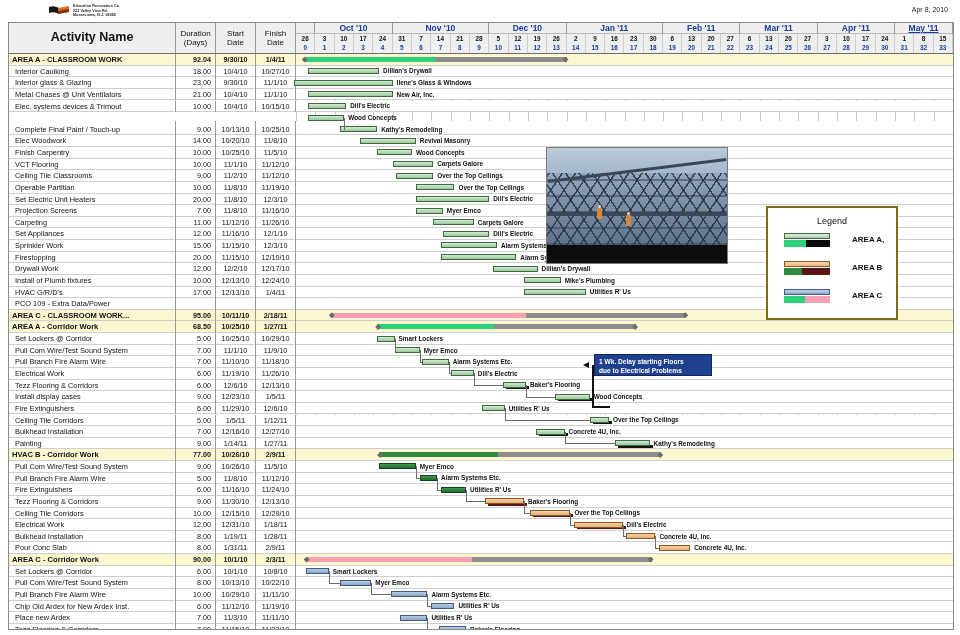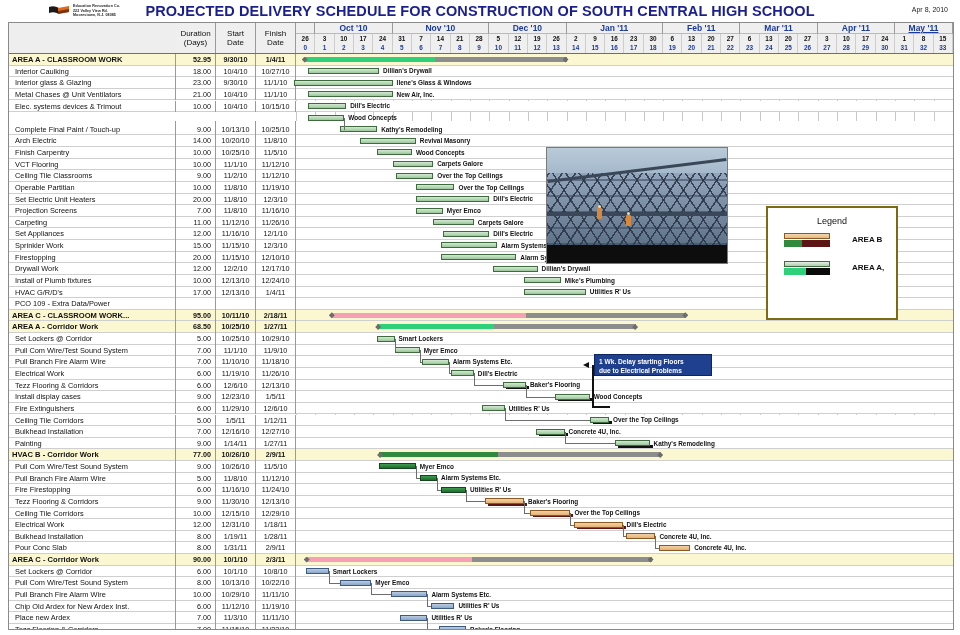--- a/index.html
+++ b/index.html
@@ -141,27 +141,27 @@
         <path d="M10 4 L21 2 L21 8 L10 10 Z" fill="#e06a20"></path>
         <path d="M10 7 L21 5 L21 8 L10 10 Z" fill="#7a3510"></path>
       </svg>
     </div>
     <div id="logo-lines">
       <div>Education Renovation Co.</div>
       <div>222 Valley View Rd.</div>
       <div>Moorestown, N.J.  08085</div>
     </div>
   </div>
-  <div id="doc-title">PROJECTED DELIVERY SCHEDULE FOR CONSTRUCTION OF SOUTH CENTRAL HIGH SCHOOL</div>
   <div id="doc-date">Apr 8, 2010</div>
 </div>
 
 <div id="frame">
 
   <div id="headrow">
+    <div class="hcell" id="h-activity">Activity Name</div>
     <div class="hcell" id="h-dur">
       <div><span>Duration</span><br><span>(Days)</span></div>
     </div>
     <div class="hcell" id="h-start">
       <div><span>Start</span><br><span>Date</span></div>
     </div>
     <div class="hcell" id="h-fin">
       <div><span>Finish</span><br><span>Date</span></div>
     </div>
     <div id="tlhead">
@@ -279,21 +279,21 @@
         <div class="vline" style="left: 560.382px;"></div>
         <div class="vline" style="left: 579.706px;"></div>
         <div class="vline" style="left: 599.029px;"></div>
         <div class="vline" style="left: 618.353px;"></div>
         <div class="vline" style="left: 637.676px;"></div>
         <div class="vline" style="left: 657px;"></div>
       </div>
     <div id="rowlayer">
         <div class="row summary" style="top: 0px;">
           <div class="cellname">AREA A - CLASSROOM WORK</div>
-          <div class="cdur">52.95</div>
+          <div class="cdur">92.04</div>
           <div class="cstart">9/30/10</div>
           <div class="cfin">1/4/11</div>
         </div>
         <div class="sumbar" style="left: 294.729px; width: 262.8px; top: 3px;">
           <div class="fill" style="width: 131.4px; background: rgb(47, 208, 122);"></div>
         </div>
         <div class="diamond" style="left: 292.729px; top: 2.5px;"></div>
         <div class="diamond" style="left: 553.529px; top: 2.5px;"></div>
         <div class="row normal" style="top: 11.63px;">
           <div class="cellname">Interior Caulking</div>
@@ -339,21 +339,21 @@
           <div class="cellname">Complete Final Paint / Touch-up</div>
           <div class="cdur">9.00</div>
           <div class="cstart">10/13/10</div>
           <div class="cfin">10/25/10</div>
         </div>
         <div class="bar a" style="left: 331.444px; width: 36.7147px; top: 72.18px;"></div>
         <div class="barlabel" style="left: 372.159px; top: 71.58px;">Kathy's Remodeling</div>
         <div class="link" style="left: 335.309px; top: 63.55px; width: 1px; height: 11.63px;"></div>
         <div class="link" style="left: 335.309px; top: 75.18px; width: 1px; height: 1px;"></div>
         <div class="row normal" style="top: 81.41px;">
-          <div class="cellname">Arch Electric</div>
+          <div class="cellname">Elec Woodwork</div>
           <div class="cdur">14.00</div>
           <div class="cstart">10/20/10</div>
           <div class="cfin">11/8/10</div>
         </div>
         <div class="bar a" style="left: 350.768px; width: 56.0382px; top: 83.81px;"></div>
         <div class="barlabel" style="left: 410.806px; top: 83.21px;">Revival Masonry</div>
         <div class="row normal" style="top: 93.04px;">
           <div class="cellname">Finish Carpentry</div>
           <div class="cdur">10.00</div>
           <div class="cstart">10/25/10</div>
@@ -607,21 +607,21 @@
           <div class="cellname">Pull Branch Fire Alarm Wire</div>
           <div class="cdur">5.00</div>
           <div class="cstart">11/8/10</div>
           <div class="cfin">11/12/10</div>
         </div>
         <div class="bar a" style="background: linear-gradient(rgb(63, 158, 79), rgb(31, 107, 47)); border-color: rgb(20, 69, 31); left: 410.671px; width: 17.3912px; top: 421.08px;"></div>
         <div class="barlabel" style="left: 432.062px; top: 420.48px;">Alarm Systems Etc.</div>
         <div class="link" style="left: 406.806px; top: 412.45px; width: 1px; height: 11.63px;"></div>
         <div class="link" style="left: 406.806px; top: 424.08px; width: 3.86471px; height: 1px;"></div>
         <div class="row normal" style="top: 430.31px;">
-          <div class="cellname">Fire Firestopping</div>
+          <div class="cellname">Fire Extnguishers</div>
           <div class="cdur">6.00</div>
           <div class="cstart">11/16/10</div>
           <div class="cfin">11/24/10</div>
         </div>
         <div class="bar a" style="background: linear-gradient(rgb(63, 158, 79), rgb(31, 107, 47)); border-color: rgb(20, 69, 31); left: 431.926px; width: 25.1206px; top: 432.71px;"></div>
         <div class="barlabel" style="left: 461.047px; top: 432.11px;">Utilities R' Us</div>
         <div class="link" style="left: 428.062px; top: 424.08px; width: 1px; height: 11.63px;"></div>
         <div class="link" style="left: 428.062px; top: 435.71px; width: 3.86471px; height: 1px;"></div>
         <div class="row normal" style="top: 441.94px;">
           <div class="cellname">Tezz Flooring &amp; Corridors</div>
@@ -754,31 +754,38 @@
       <div class="ph-beam" style="left:0;top:56%;width:100%;height:4px;"></div>
       <div class="ph-worker" style="left:28%;top:52%;"></div>
       <div class="ph-worker" style="left:44%;top:58%;"></div>
       <div class="ph-ground"></div>
     </div>
 
     <div id="legend">
       <div id="legend-title">Legend</div>
       <div class="lg-row">
         <div class="lg-swatch">
+          <div class="sw-a-top"></div>
+            <div class="sw-a-bot"></div>
+        </div>
+        <div class="lg-label">AREA A,</div>
+      </div>
+      <div class="lg-row">
+        <div class="lg-swatch">
           <div class="sw-b-top"></div>
             <div class="sw-b-bot"></div>
         </div>
         <div class="lg-label">AREA B</div>
       </div>
       <div class="lg-row">
         <div class="lg-swatch">
-          <div class="sw-a-top"></div>
-            <div class="sw-a-bot"></div>
-        </div>
-        <div class="lg-label">AREA A,</div>
+          <div class="sw-c-top"></div>
+            <div class="sw-c-bot"></div>
+        </div>
+        <div class="lg-label">AREA C</div>
       </div>
     </div>
 
     <div class="co-line" style="left:583px;top:311px;width:1.5px;height:42px;"></div>
     <div class="co-line" style="left:583px;top:352px;width:18px;height:1.5px;"></div>
     <div class="co-arrow" style="left:574px;top:308px;"></div>
     <div id="callout">
       <div id="callout-t">
         <div>1 Wk. Delay starting Floors</div>
         <div>due to Electrical Problems</div>

